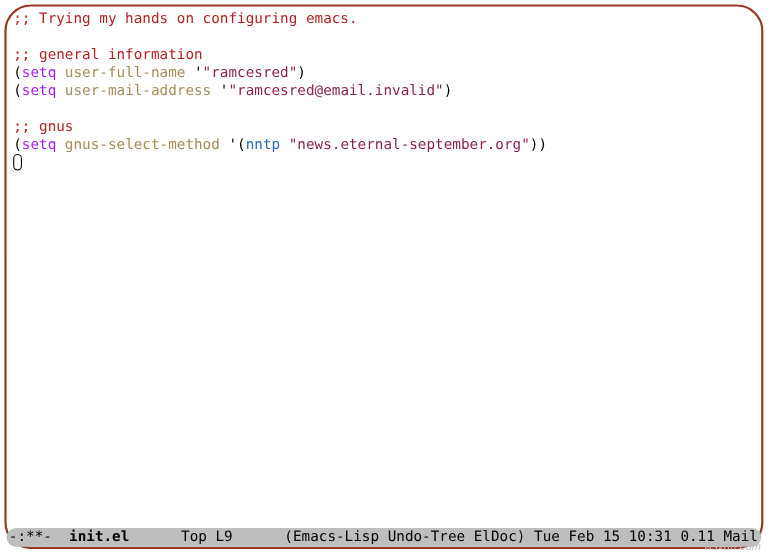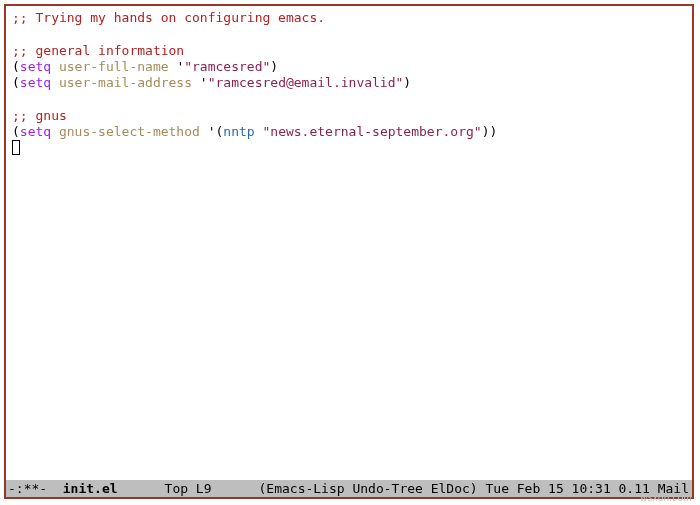--- a/index.html
+++ b/index.html
@@ -1,15 +1,15 @@
 <!DOCTYPE html>
 <html><head>
   <meta charset="utf-8">
   <style>
-    * { margin: 0; padding: 0; box-sizing: border-box; }
+    * { margin: 0; padding: 0; box-sizing: border-box; border-radius: 24px; }
     body {
       width: 700px;
       height: 505px;
       background: #fff;
       position: relative;
       font-family: "DejaVu Sans Mono", "Liberation Mono", Consolas, monospace;
       font-size: 13px;
     }
     .window {
       position: absolute;

